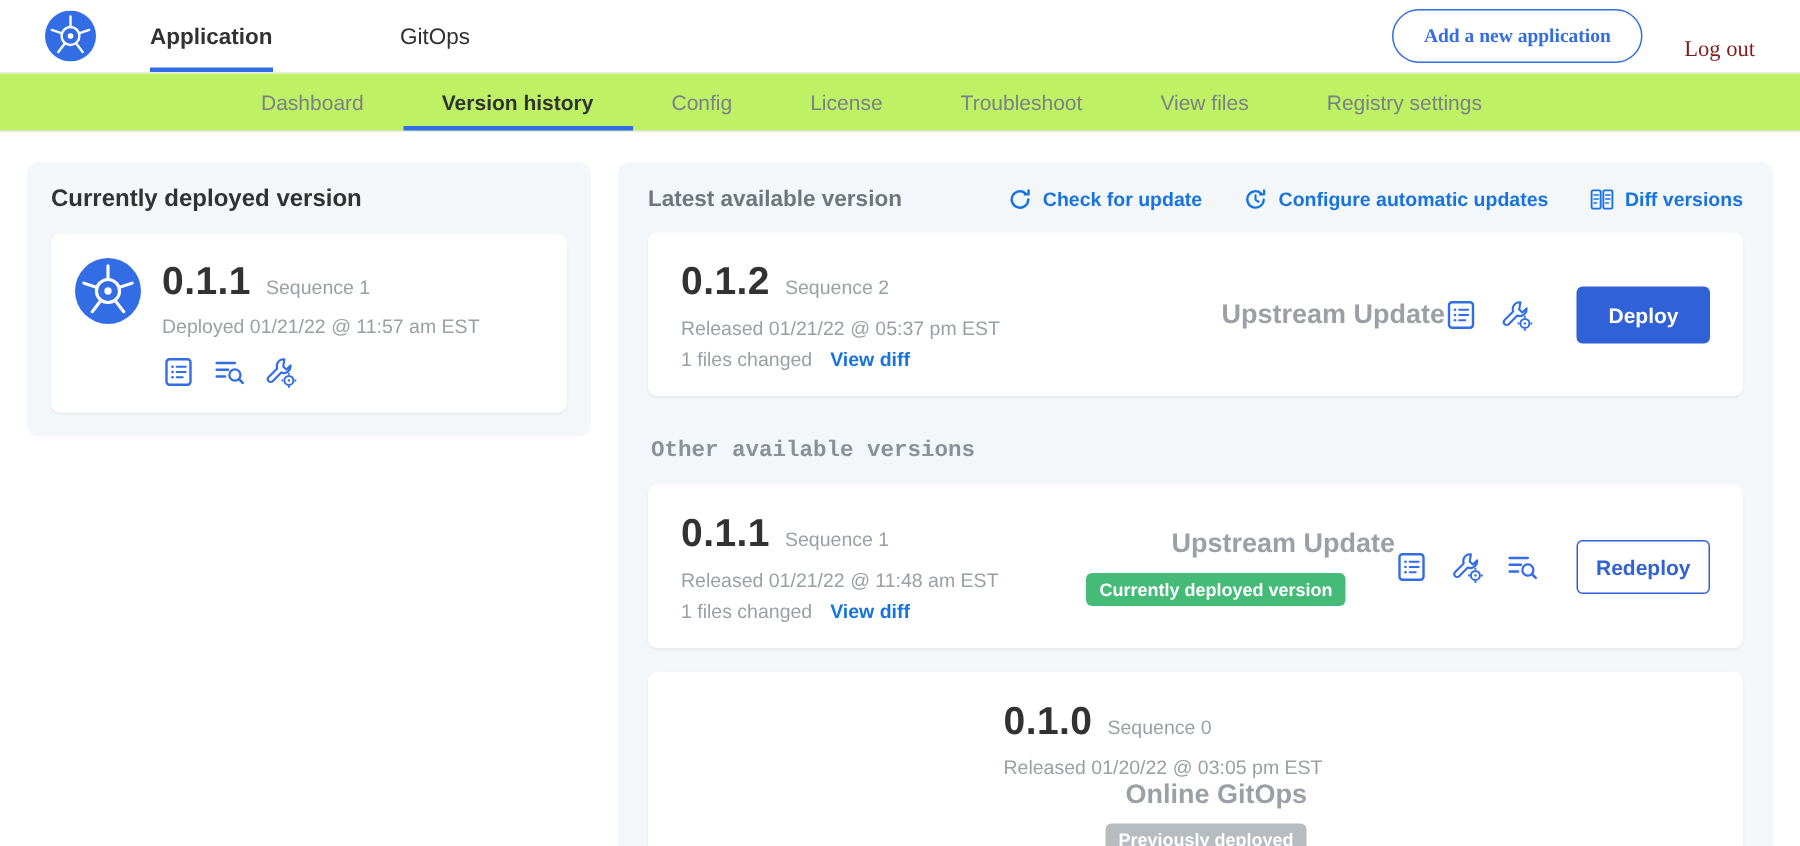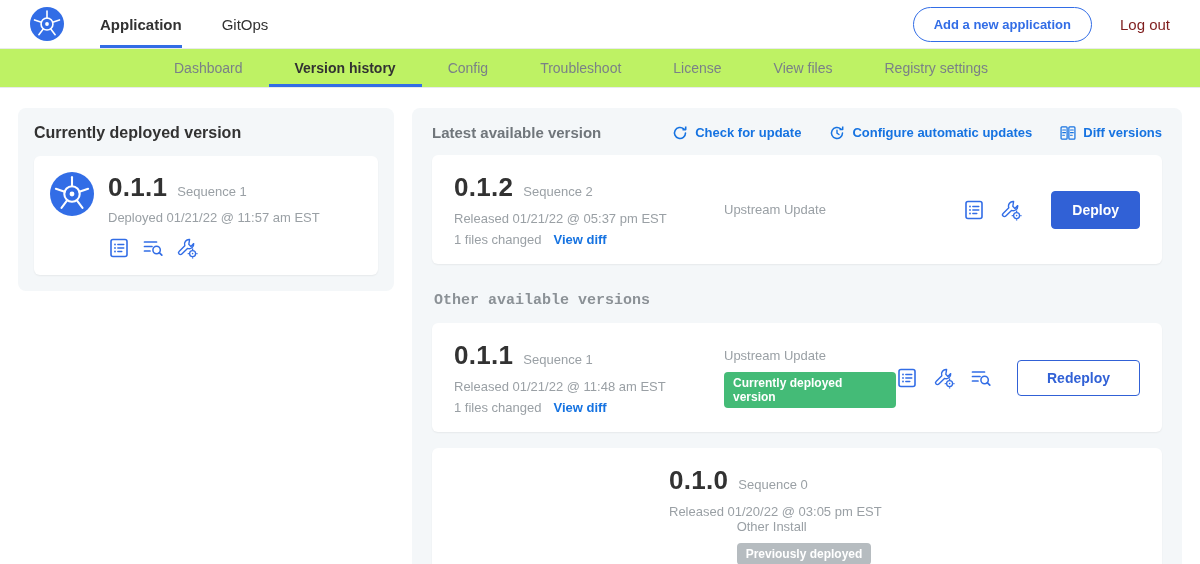--- a/index.html
+++ b/index.html
@@ -6,25 +6,25 @@
   body {
     width:1200px; height:564px; overflow:hidden;
     font-family:"Liberation Sans", sans-serif;
     background:#ffffff; color:#323232;
   }
   a { text-decoration:none; }
 
   
   .header { height:49px; display:flex; align-items:center; padding:0 30px; background:#fff; border-bottom:1px solid #e8eaec; }
   .logo { width:34px; height:34px; margin-right:36px; display:block; }
-  .header-tabs { display:flex; height:100%; }
+  .header-tabs { display:flex; height:100%;gap:45px; }
   .header-tab { height:100%; display:flex; align-items:center; margin-right:40px; font-size:15px; color:#323232; cursor:pointer; position:relative; font-weight:500; }
   .header-tab.active { font-weight:700; }
   .header-tab.active::after { content:""; position:absolute; left:0; right:0; bottom:0; height:3px; background:#326de6; }
-  .header-right { margin-left:auto; display:flex; align-items:center; }
+  .header-right { margin-left:auto; display:flex; align-items:flex-end;font-family:Liberation Serif, serif; }
   .add-btn { background:#fff; border:1px solid #326de6; color:#326de6; font-family:inherit; font-weight:700; font-size:13px; padding:9px 20px; border-radius:20px; cursor:pointer; }
   .logout { margin-left:28px; font-size:15px; color:#7f1d1d; cursor:pointer; }
 
   
   .subnav { height:39px; background:#bef264; display:flex; align-items:stretch; padding-left:148px; border-bottom:1px solid #e8eaec; }
   .subnav-item { display:flex; align-items:center; padding:0 26px; font-size:14px; color:#7a8187; cursor:pointer; border-top:3px solid transparent; border-bottom:3px solid transparent; }
   .subnav-item.active { color:#323232; font-weight:700; border-bottom-color:#326de6; }
 
   
   .main { display:flex; gap:18px; padding:20px 18px; align-items:flex-start; }
@@ -50,27 +50,27 @@
   .head-links { display:flex; gap:28px; }
   .head-link { display:flex; align-items:center; gap:7px; color:#1673e1; font-size:13px; font-weight:700; cursor:pointer; }
   .head-link svg { width:16px; height:16px; color:#1673e1; }
 
   .version-row { padding:17px 22px; display:flex; align-items:center; }
   .row-left { width:256px; flex:none; }
   .released { margin-top:8px; }
   .files-line { margin-top:6px; display:flex; gap:12px; align-items:baseline; }
   .view-diff { color:#1673e1; font-size:13px; font-weight:700; cursor:pointer; }
   .row-mid { flex:1; padding-left:14px; }
-  .source { font-size:13px; font-weight:400; color:#9aa0a5; }
+  .source { font-size:18px; font-weight:700; color:#9aa0a5;text-align:right; }
   .badge { display:inline-block; margin-top:9px; font-size:12px; font-weight:700; color:#fff; padding:4px 9px; border-radius:4px; }
   .badge-green { background:#44bb77; }
   .badge-gray  { background:#b6bcc0; }
   .row-right { display:flex; align-items:center; gap:15px; }
   .btn-deploy { margin-left:14px; background:#3161d6; border:1px solid #3161d6; color:#ffffff; font-family:Liberation Sans, sans-serif; font-weight:700; font-size:14px; padding:10px 20px; border-radius:4px; cursor:pointer; }
-  .btn-redeploy { margin-left:10px; background:#fff; border:1px solid #3161d6; color:#3161d6; font-family:inherit; font-weight:700; font-size:14px; padding:9px 29px; border-radius:4px; cursor:pointer; }
+  .btn-redeploy { margin-left:10px; background:#fff; border:1px solid #3161d6; color:#3161d6; font-family:inherit; font-weight:700; font-size:14px; padding:9px 12px; border-radius:4px; cursor:pointer; }
 
   .other-title { margin:28px 2px 14px; font-size:15px; color:#8b9196;font-family:Liberation Mono, monospace; }
   .gap16 { margin-top:16px;flex-direction:column; }
 </style>
 </head>
 <body>
 
 <svg width="0" height="0" style="position:absolute">
   <defs>
     <g id="ic-k8s">
@@ -137,22 +137,22 @@
   <div class="header-right">
     <button class="add-btn">Add a new application</button>
     <span class="logout">Log out</span>
   </div>
 </header>
 
 <nav class="subnav">
   <div class="subnav-item">Dashboard</div>
   <div class="subnav-item active">Version history</div>
   <div class="subnav-item">Config</div>
+  <div class="subnav-item">License</div>
   <div class="subnav-item">Troubleshoot</div>
-  <div class="subnav-item">License</div>
   <div class="subnav-item">View files</div>
   <div class="subnav-item">Registry settings</div>
 </nav>
 
 <main class="main">
 
   <section class="panel left-panel">
     <h2 class="left-title">Currently deployed version</h2>
     <div class="card deployed-card">
       <span class="k8s-small">
@@ -283,21 +283,21 @@
 
     <div class="card version-row gap16">
       <div class="row-left">
         <div class="version-line">
           <span class="version-big">0.1.0</span>
           <span class="seq">Sequence 0</span>
         </div>
         <div class="muted released">Released 01/20/22 @ 03:05 pm EST</div>
       </div>
       <div class="row-mid">
-        <div class="source">Other Install</div>
+        <div class="source">Online GitOps</div>
         <span class="badge badge-gray">Previously deployed</span>
       </div>
       <div class="row-right">
         <span class="icon-btn">
             <svg viewBox="0 0 22 22">
               <use href="#ic-notes"></use>
             </svg>
           </span>
         <span class="icon-btn">
             <svg viewBox="0 0 22 22">

